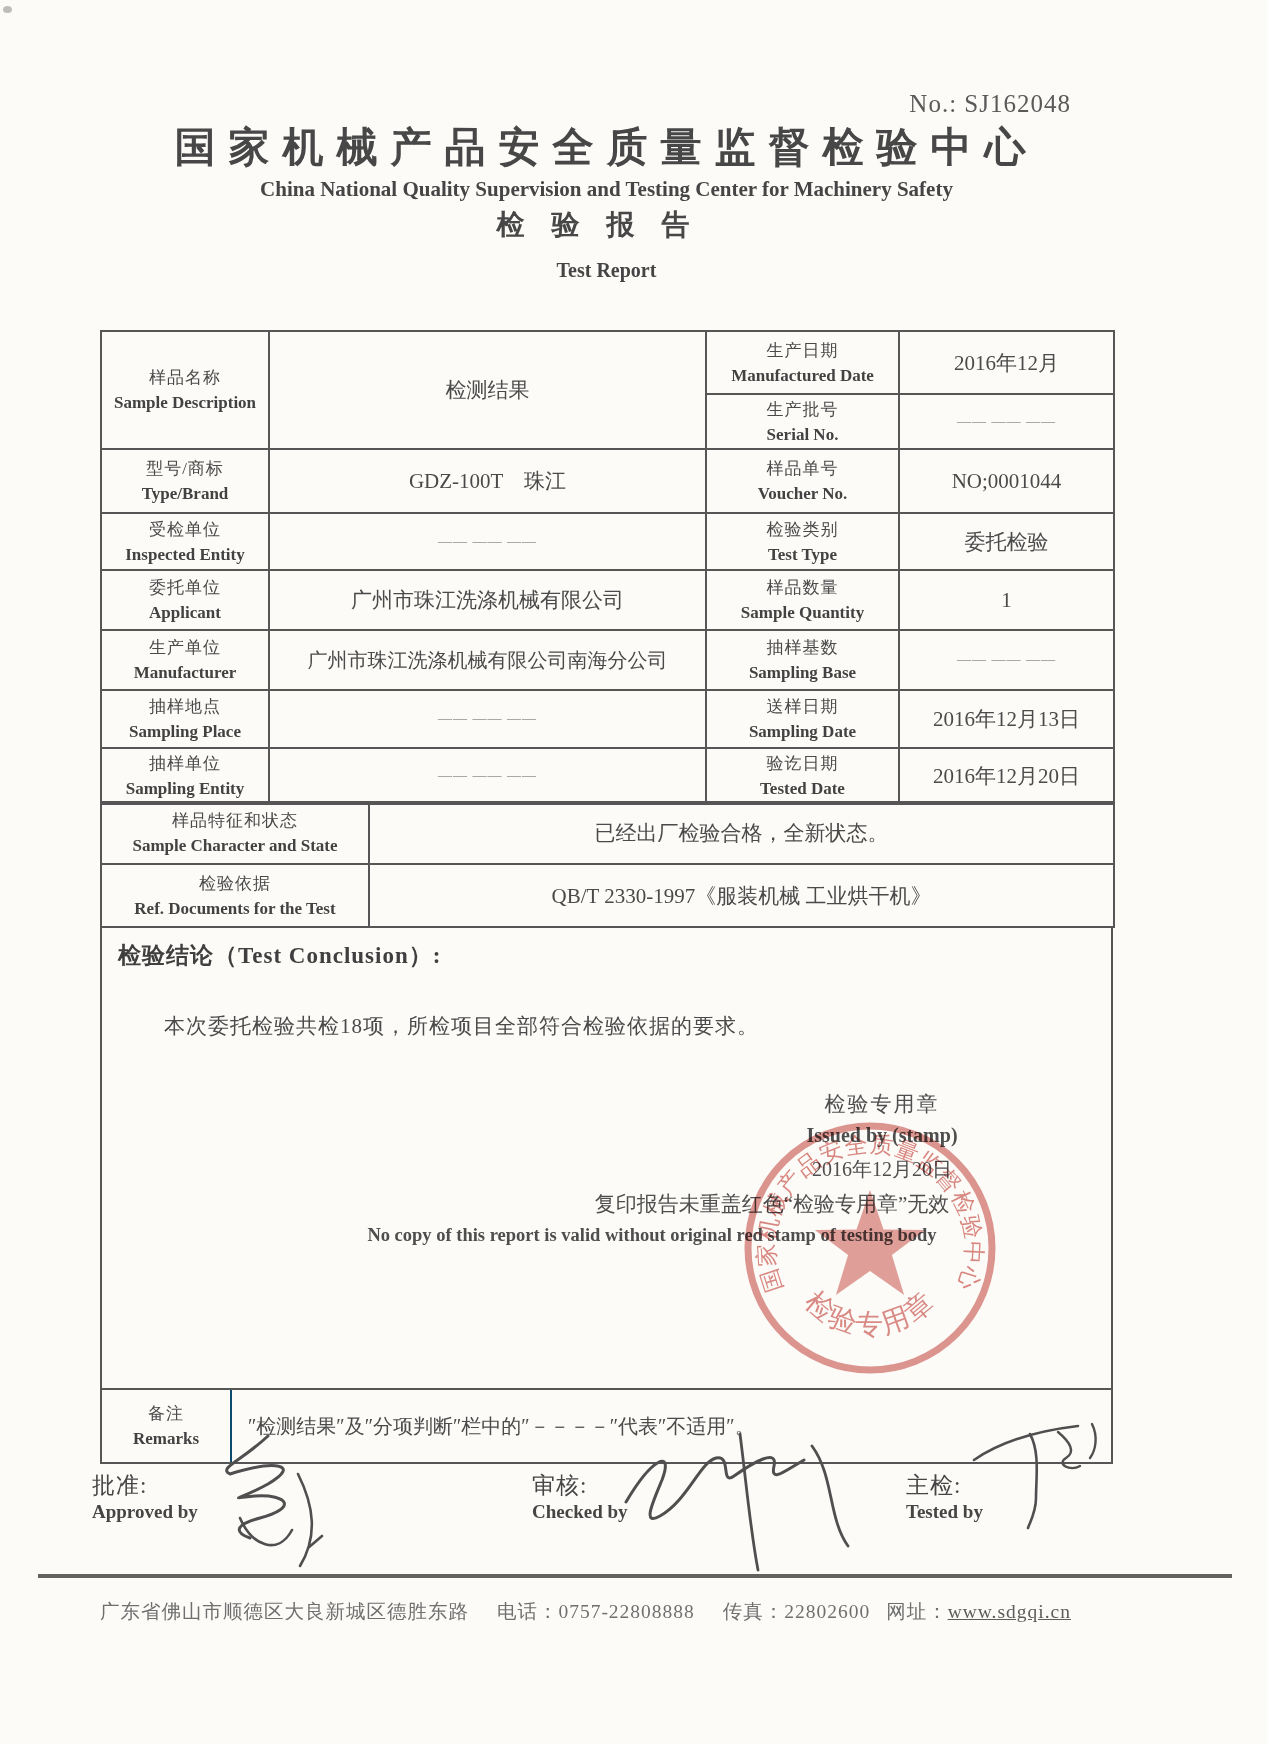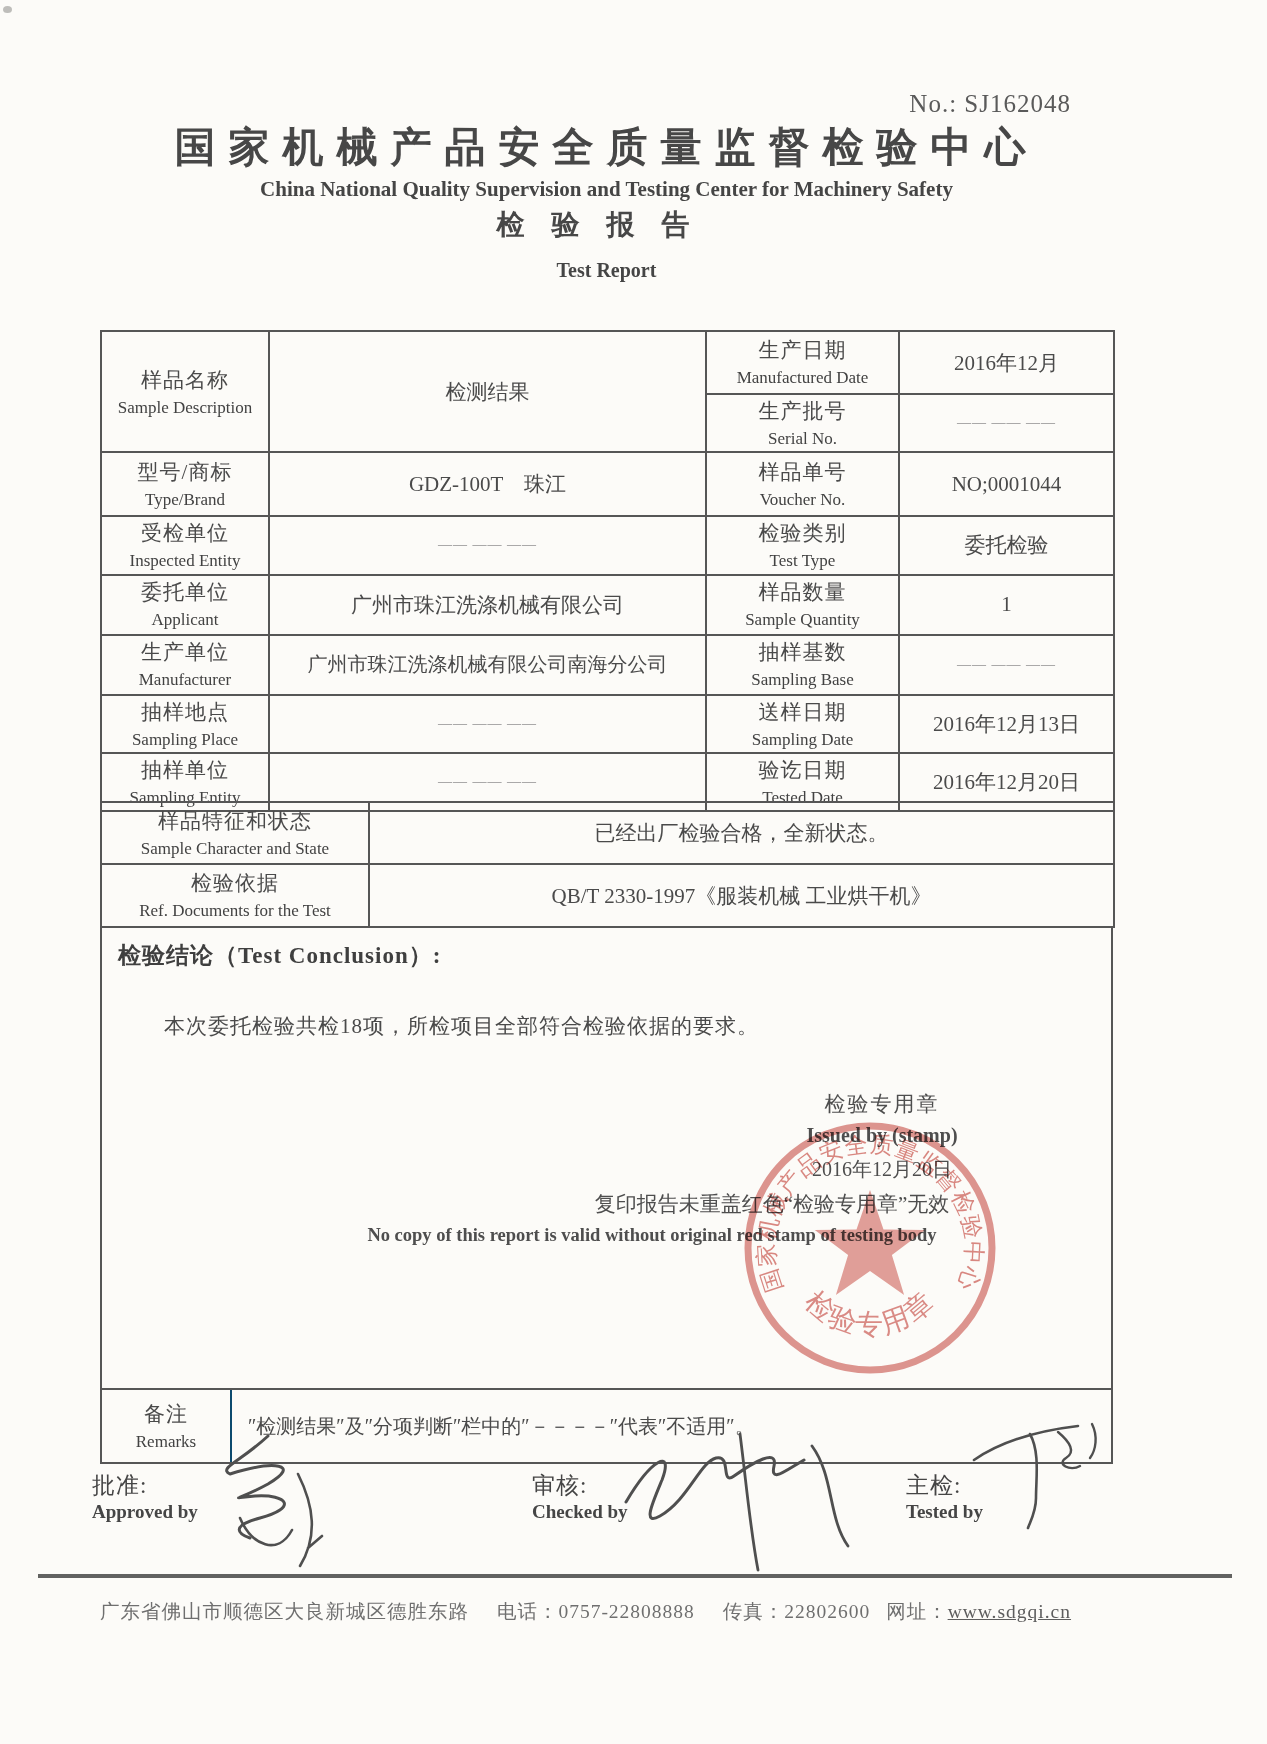--- a/index.html
+++ b/index.html
@@ -16,22 +16,22 @@
   .title-cn{position:absolute;top:206px;left:100px;width:1013px;text-align:center;
           font-size:28px;font-weight:bold;color:#474747;letter-spacing:27px;}
   .title-en{position:absolute;top:259px;left:100px;width:1013px;text-align:center;
           font-size:20px;font-weight:bold;color:#454545;}
   .page-info{position:absolute;top:297px;left:100px;width:1013px;text-align:right;
           padding-right:45px;box-sizing:border-box;font-size:21px;color:#5a5a5a;letter-spacing:2px;}
 
   
   table.grid{position:absolute;left:100px;border-collapse:collapse;table-layout:fixed;width:1013px;}
   table.grid td{border:2px solid #565656;text-align:center;vertical-align:middle;padding:2px 6px;overflow:hidden;}
-  .lbl-cn{display:block;font-size:21px;color:#4a4a4a;letter-spacing:1px;}
-  .lbl-en{display:block;font-size:17px;font-weight:normal;color:#424242;line-height:1.25;margin-top:3px;}
+  .lbl-cn{display:block;font-size:17px;color:#4a4a4a;letter-spacing:1px;}
+  .lbl-en{display:block;font-size:17px;font-weight:bold;color:#424242;line-height:1.25;margin-top:3px;}
   .val{font-size:21px;color:#4a4a4a;}
   .dash{color:#8f8f8f;font-size:14px;letter-spacing:1px;}
 
   
   .conclusion{position:absolute;left:100px;top:928px;width:1013px;height:462px;
               border:2px solid #565656;border-top:none;box-sizing:border-box;}
   .conclusion-heading{position:absolute;left:16px;top:12px;font-size:23px;font-weight:bold;color:#3f3f3f;letter-spacing:1px;}
   .conclusion-body{position:absolute;left:62px;top:84px;font-size:21px;color:#4a4a4a;letter-spacing:1px;}
   .stamp-line{position:absolute;text-align:center;color:#4e4e4e;}
   .sl1{left:560px;top:162px;width:440px;font-size:21px;letter-spacing:2px;}

